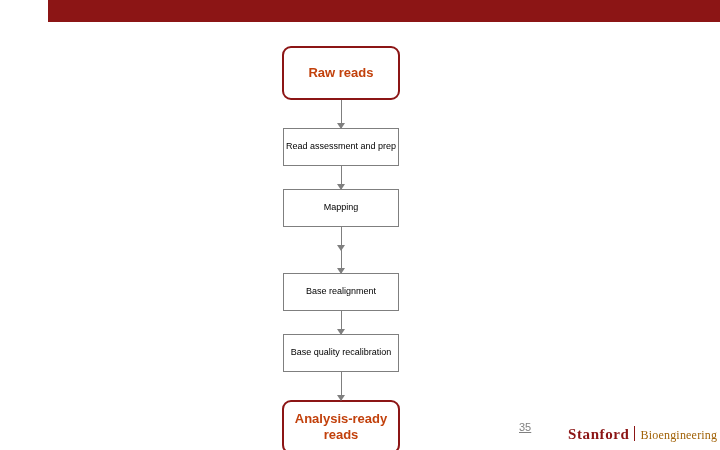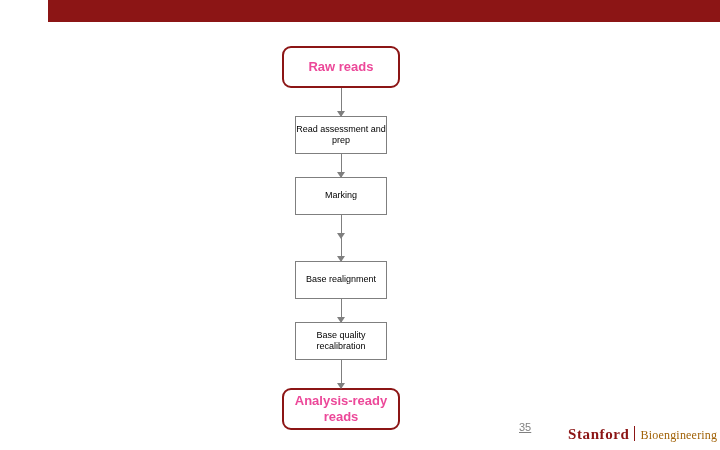--- a/index.html
+++ b/index.html
@@ -53,29 +53,29 @@
     text-align: center;
     display: flex;
     align-items: center;
     justify-content: center;
     line-height: 1.25;
     margin: 0 auto;
   }
   .node-major {
     border: 2px solid #8c1515;
     border-radius: 9px;
-    color: #ec4899;
+    color: #c2410c;
     font-weight: bold;
     font-size: 13px;
     width: 118px;
-    height: 42px;
+    height: 54px;
   }
   .node-minor {
     font-size: 9px;
-    width: 92px;
+    width: 116px;
     height: 38px;
   }
   .connector {
     width: 1px;
     background: #7f7f7f;
     margin: 0 auto;
     position: relative;
   }
   .connector::after {
     content: "";
@@ -153,21 +153,21 @@
 
     <div class="connector c1"></div>
 
     <div class="node node-minor">
       <span>Read assessment and prep</span>
     </div>
 
     <div class="connector c2"></div>
 
     <div class="node node-minor">
-      <span>Marking</span>
+      <span>Mapping</span>
     </div>
 
     <div class="connector c3"></div>
 
 
     <div class="connector c4"></div>
 
     <div class="node node-minor">
       <span>Base realignment</span>
     </div>

